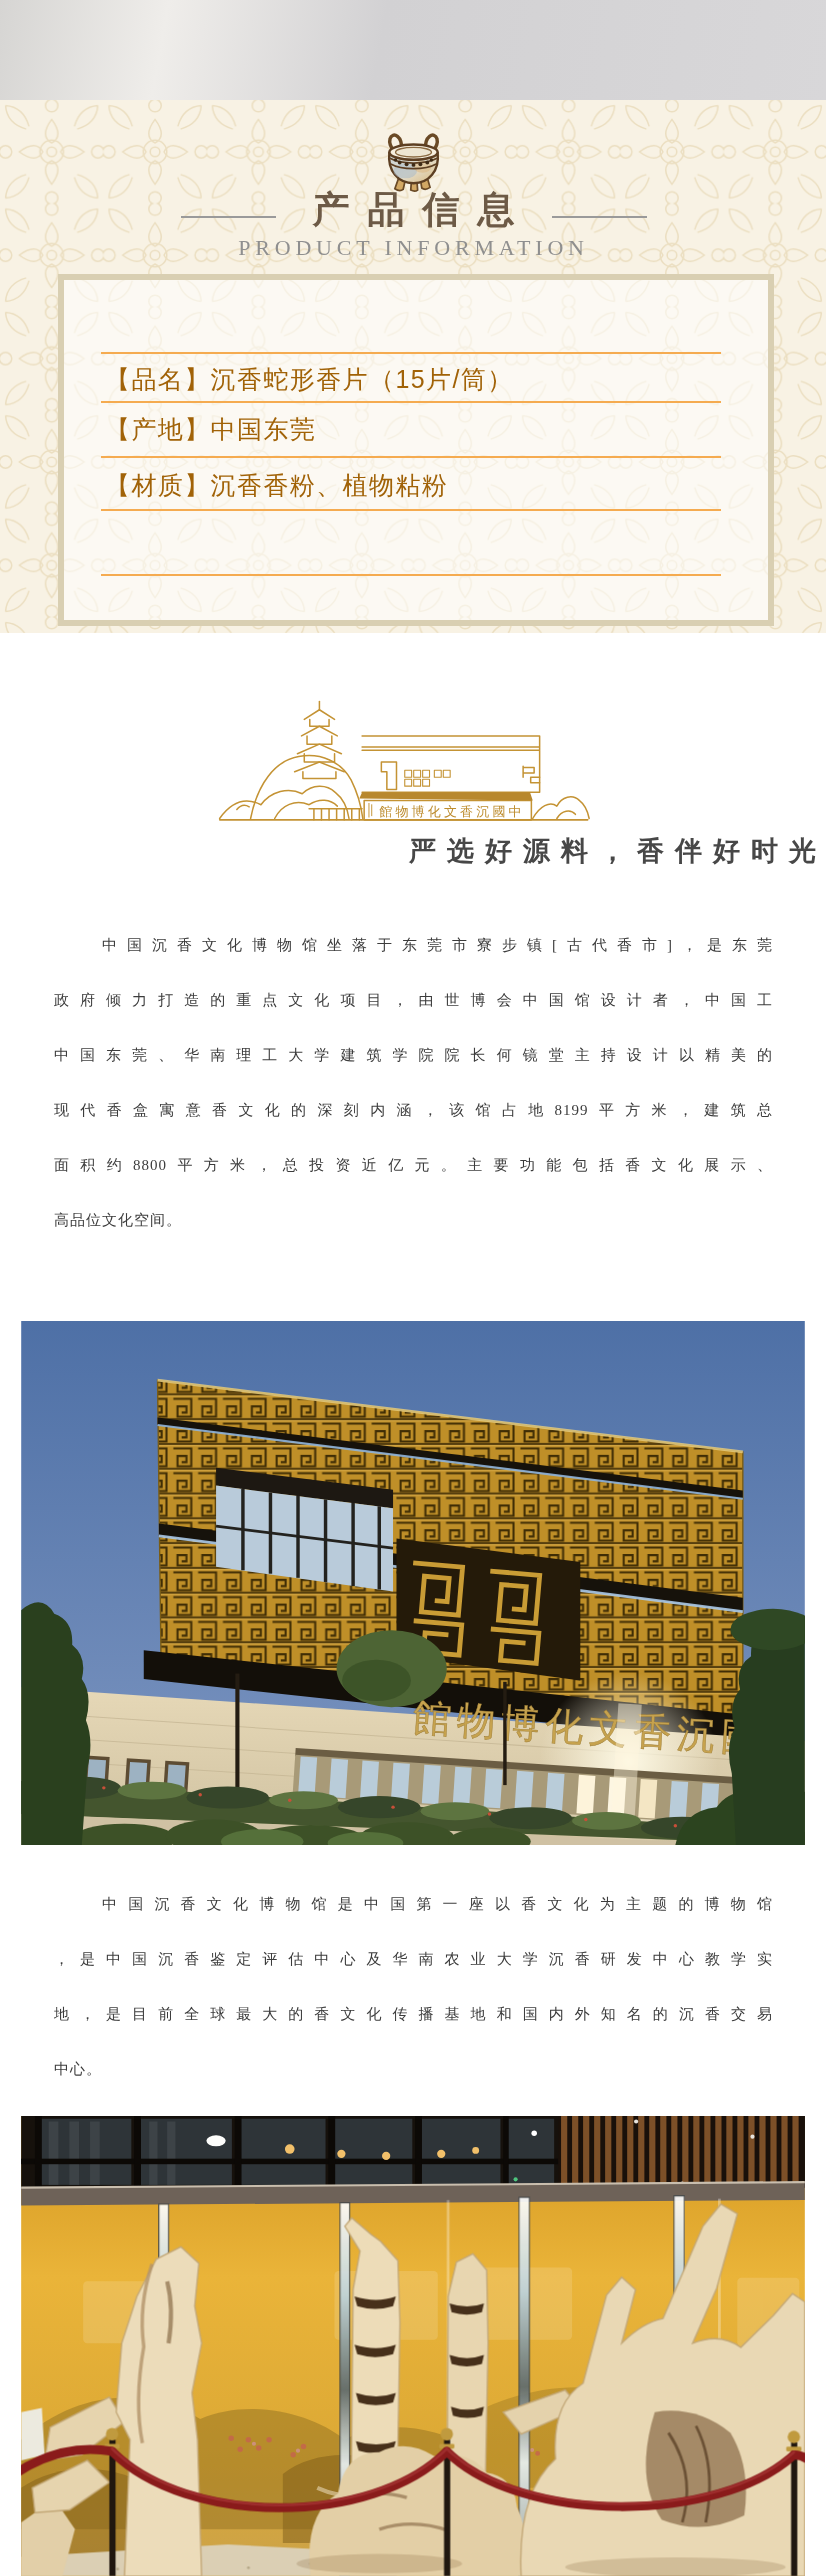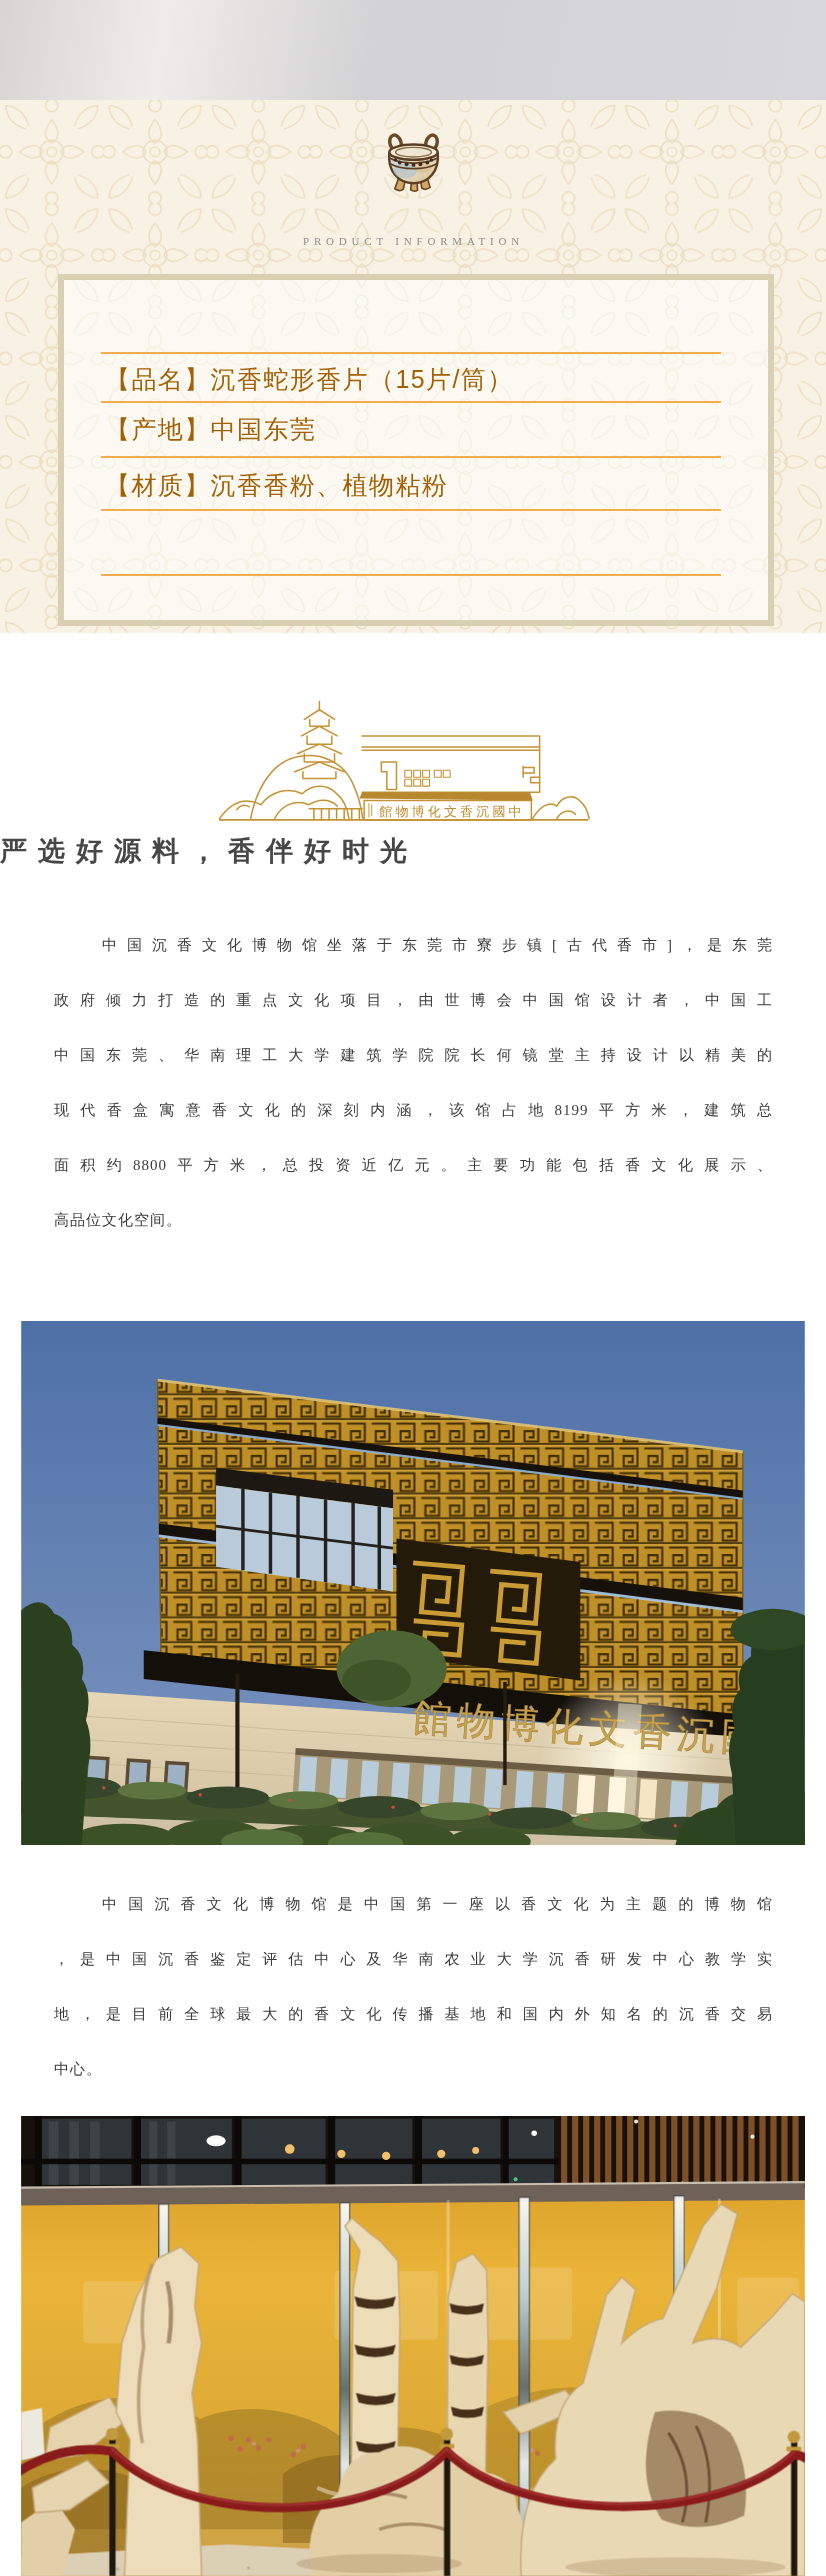--- a/index.html
+++ b/index.html
@@ -11,33 +11,33 @@
   
   .cream{position:absolute;top:100px;left:0;width:827px;height:533px;background:#f8f2e4;}
   .pattern-svg{position:absolute;top:0;left:0;}
   .censer{position:absolute;left:379px;top:32px;}
   .title-row{position:absolute;top:87px;left:0;width:827px;height:45px;
      display:flex;align-items:center;justify-content:center;gap:37px;}
   .title-line{width:95px;height:2.1px;background:#9a9a9a;margin-top:15px;}
   .page-title{font-family:"Liberation Serif","DejaVu Serif",serif;font-size:37px;font-weight:700;
      color:#6d5a46;letter-spacing:18px;margin-right:-18px;white-space:nowrap;}
   .page-subtitle{position:absolute;top:135px;left:0;width:827px;text-align:center;
-     font-family:"Liberation Serif","DejaVu Serif",serif;font-size:11px;color:#8f8f8f;
+     font-family:"Liberation Serif","DejaVu Serif",serif;font-size:22px;color:#8f8f8f;
      letter-spacing:4.8px;white-space:nowrap;}
   .info-box{position:absolute;left:58px;top:174px;width:704px;height:340px;
      border:6.9px solid #d9cfb2;background:rgba(255,255,255,0.55);}
   .info-line{position:absolute;left:37px;width:620px;height:2.1px;background:#f5ab50;}
   .il0{top:72px}.il1{top:121px}.il2{top:176px}.il3{top:229px}.il4{top:294px}
   .info-row{position:absolute;left:41px;height:36px;line-height:36px;font-size:25px;
      color:#a16207;letter-spacing:1.4px;font-weight:500;white-space:nowrap;}
   .ir0{top:81px}.ir1{top:131px}.ir2{top:187px}
   
   .white{position:absolute;top:633px;left:0;width:827px;height:1943px;background:#ffffff;border-radius:16px;}
   .art{position:absolute;left:209px;top:63px;}
-  .slogan{position:absolute;top:200px;left:0;width:827px;text-align:left;
+  .slogan{position:absolute;top:200px;left:0;width:827px;text-align:right;
      font-family:"Liberation Serif","DejaVu Serif",serif;font-size:27px;font-weight:600;
      color:#474747;letter-spacing:11px;white-space:nowrap;}
   .para{position:absolute;left:54px;width:719px;font-family:"Liberation Serif","DejaVu Serif",serif;
      color:#3c3c3c;font-size:15px;letter-spacing:1px;}
   .p1{top:285px}.p2{top:1244px}
   .para .ln{height:55px;line-height:55px;text-align:justify;text-align-last:justify;box-sizing:border-box;}
   .para .ln.indent{padding-left:48px;}
   .para .ln.short{text-align-last:left;}
   .photo{position:absolute;left:20.7px;display:block;}
   .ph1{top:688px}.ph2{top:1483px}
@@ -99,20 +99,25 @@
         <circle cx="30" cy="44" r="2.8"></circle>
           <circle cx="40" cy="46.5" r="2.8"></circle>
           <circle cx="50" cy="47.5" r="2.8"></circle>
         <circle cx="60" cy="46.5" r="2.8"></circle>
           <circle cx="70" cy="44" r="2.8"></circle>
           <circle cx="24" cy="40.5" r="2.5"></circle>
           <circle cx="76" cy="40.5" r="2.5"></circle>
       </g>
     </svg>
 
+    <div class="title-row">
+      <div class="title-line"></div>
+      <div class="page-title">产品信息</div>
+      <div class="title-line"></div>
+    </div>
     <div class="page-subtitle">PRODUCT INFORMATION</div>
 
     <div class="info-box">
       <div class="info-line il0"></div>
       <div class="info-row ir0">【品名】沉香蛇形香片（15片/筒）</div>
       <div class="info-line il1"></div>
       <div class="info-row ir1">【产地】中国东莞</div>
       <div class="info-line il2"></div>
       <div class="info-row ir2">【材质】沉香香粉、植物粘粉</div>
       <div class="info-line il3"></div>

